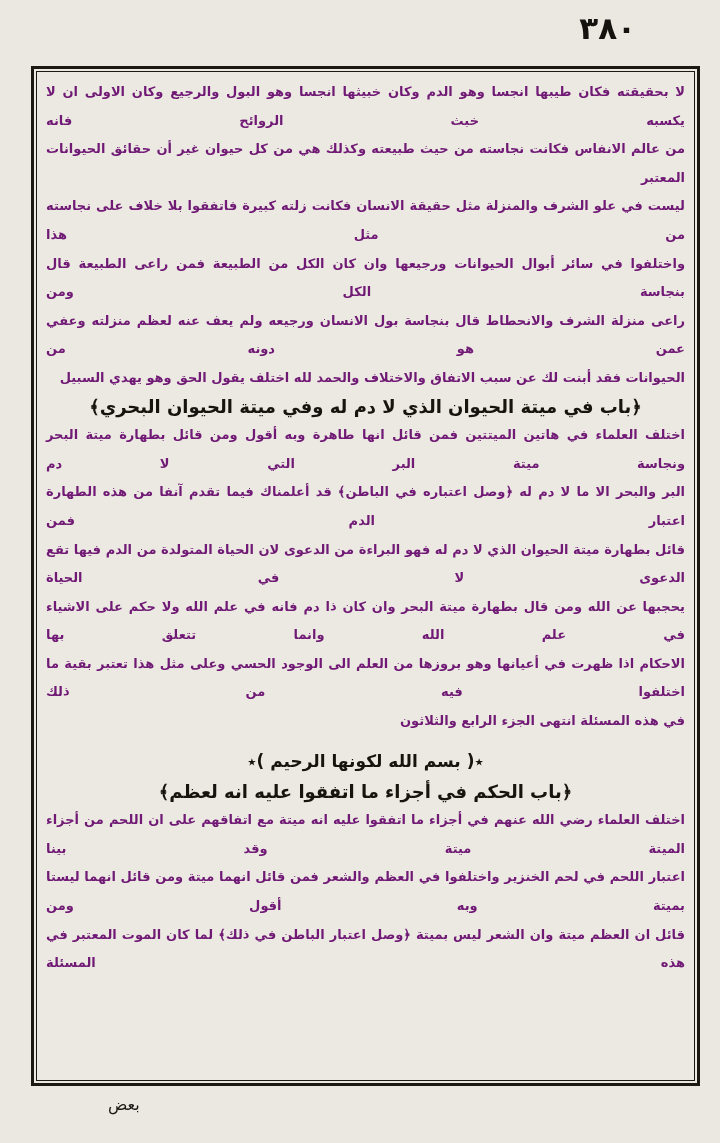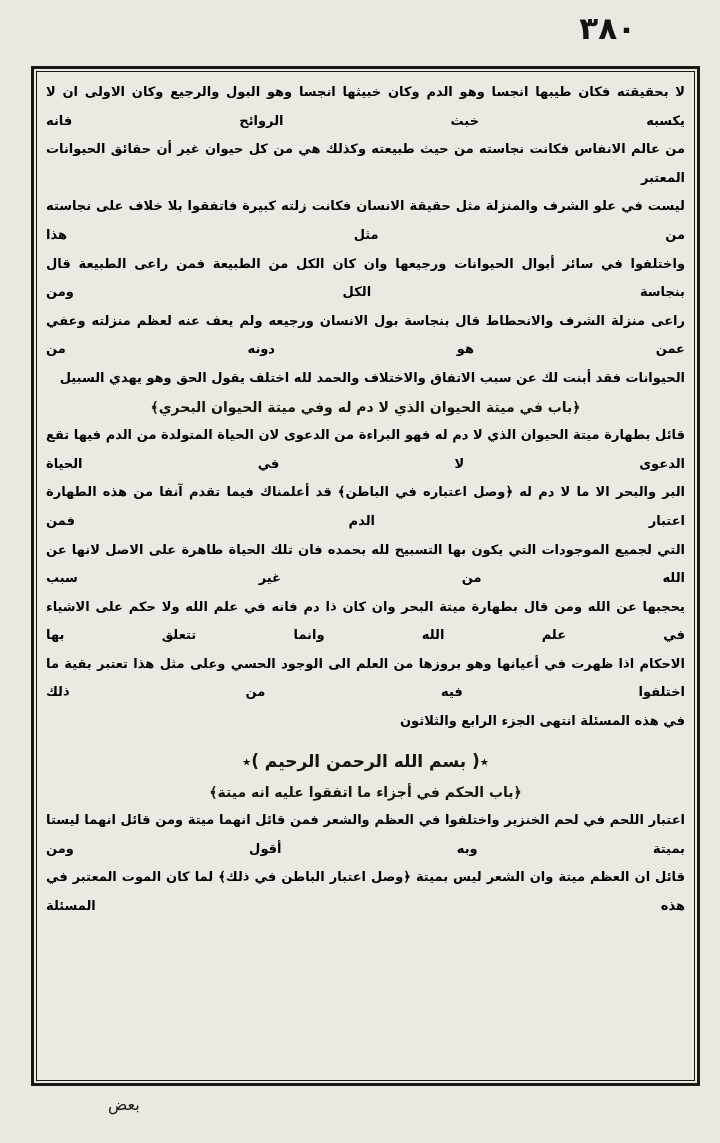--- a/index.html
+++ b/index.html
@@ -45,27 +45,27 @@
     width: 100%;
     height: 100%;
   }
   .line {
     font-size: 13px;
     font-weight: bold;
     line-height: 28.6px;
     white-space: normal;
     text-align: justify;
     text-align-last: justify;
-    color: #000000;
+    color: #701a75;
   }
   .line.short {
     text-align-last: right;
   }
   .heading {
-    font-size: 14px;
+    font-size: 18px;
     font-weight: bold;
     line-height: 28.6px;
     text-align: center;
     color: #17140f;
   }
   .basmala {
     font-size: 17px;
     font-weight: bold;
     line-height: 34px;
     margin-top: 8px;
@@ -89,27 +89,28 @@
 <div class="frame-outer">
   <div class="frame-inner">
     <div class="text-area">
         <div class="line">لا بحقيقته فكان طيبها انجسا وهو الدم وكان خبيثها انجسا وهو البول والرجيع وكان الاولى ان لا يكسبه خبث الروائح فانه</div>
         <div class="line">من عالم الانفاس فكانت نجاسته من حيث طبيعته وكذلك هي من كل حيوان غير أن حقائق الحيوانات المعتبر</div>
         <div class="line">ليست في علو الشرف والمنزلة مثل حقيقة الانسان فكانت زلته كبيرة فاتفقوا بلا خلاف على نجاسته من مثل هذا</div>
         <div class="line">واختلفوا في سائر أبوال الحيوانات ورجيعها وان كان الكل من الطبيعة فمن راعى الطبيعة قال بنجاسة الكل ومن</div>
         <div class="line">راعى منزلة الشرف والانحطاط قال بنجاسة بول الانسان ورجيعه ولم يعف عنه لعظم منزلته وعفي عمن هو دونه من</div>
         <div class="line short">الحيوانات فقد أبنت لك عن سبب الاتفاق والاختلاف والحمد لله اختلف يقول الحق وهو يهدي السبيل</div>
         <div class="heading">﴿باب في ميتة الحيوان الذي لا دم له وفي ميتة الحيوان البحري﴾</div>
+        <div class="line">اختلف العلماء في هاتين الميتتين فمن قائل انها طاهرة وبه أقول ومن قائل بطهارة ميتة البحر ونجاسة ميتة البر التي لا دم</div>
+        <div class="line">البر والبحر الا ما لا دم له ﴿وصل اعتباره في الباطن﴾ قد أعلمناك فيما تقدم آنفا من هذه الطهارة اعتبار الدم فمن</div>
         <div class="line">قائل بطهارة ميتة الحيوان الذي لا دم له فهو البراءة من الدعوى لان الحياة المتولدة من الدم فيها تقع الدعوى لا في الحياة</div>
-        <div class="line">البر والبحر الا ما لا دم له ﴿وصل اعتباره في الباطن﴾ قد أعلمناك فيما تقدم آنفا من هذه الطهارة اعتبار الدم فمن</div>
-        <div class="line">التي لجميع الموجودات التي يكون بها التسبيح لله بحمده فان تلك الحياة طاهرة على الاصل لانها عن الله من غير سبب</div>
         <div class="line">يحجبها عن الله ومن قال بطهارة ميتة البحر وان كان ذا دم فانه في علم الله ولا حكم على الاشياء في علم الله وانما تتعلق بها</div>
         <div class="line">الاحكام اذا ظهرت في أعيانها وهو بروزها من العلم الى الوجود الحسي وعلى مثل هذا تعتبر بقية ما اختلفوا فيه من ذلك</div>
         <div class="line short">في هذه المسئلة انتهى الجزء الرابع والثلاثون</div>
-        <div class="basmala">٭( بسم الله الرحمن الرحيم )٭</div>
-        <div class="heading">﴿باب الحكم في أجزاء ما اتفقوا عليه انه ميتة﴾</div>
+        <div class="basmala">٭( بسم الله لكونها الرحيم )٭</div>
+        <div class="heading">﴿باب الحكم في أجزاء ما اتفقوا عليه انه لعظم﴾</div>
+        <div class="line">اختلف العلماء رضي الله عنهم في أجزاء ما اتفقوا عليه انه ميتة مع اتفاقهم على ان اللحم من أجزاء الميتة ميتة وقد بينا</div>
         <div class="line">اعتبار اللحم في لحم الخنزير واختلفوا في العظم والشعر فمن قائل انهما ميتة ومن قائل انهما ليستا بميتة وبه أقول ومن</div>
         <div class="line">قائل ان العظم ميتة وان الشعر ليس بميتة ﴿وصل اعتبار الباطن في ذلك﴾ لما كان الموت المعتبر في هذه المسئلة</div>
       </div>
   </div>
 </div>
 
 <div class="catchword">بعض</div>
 
 </body></html>

